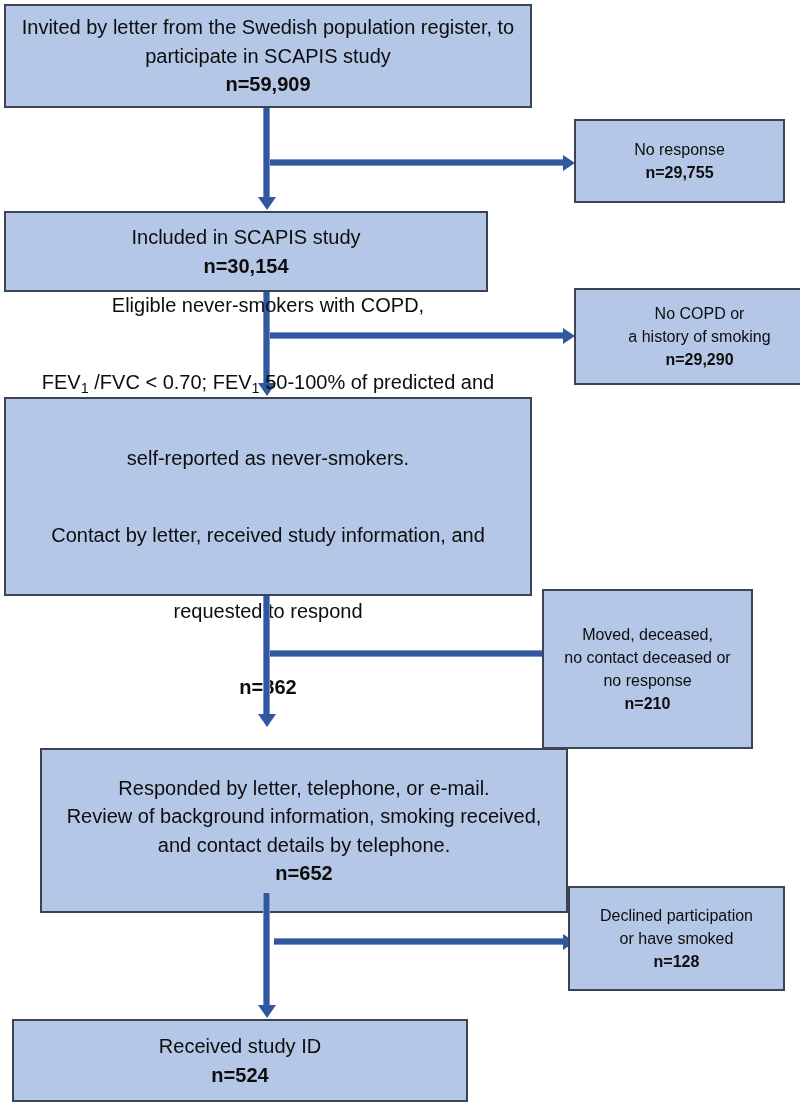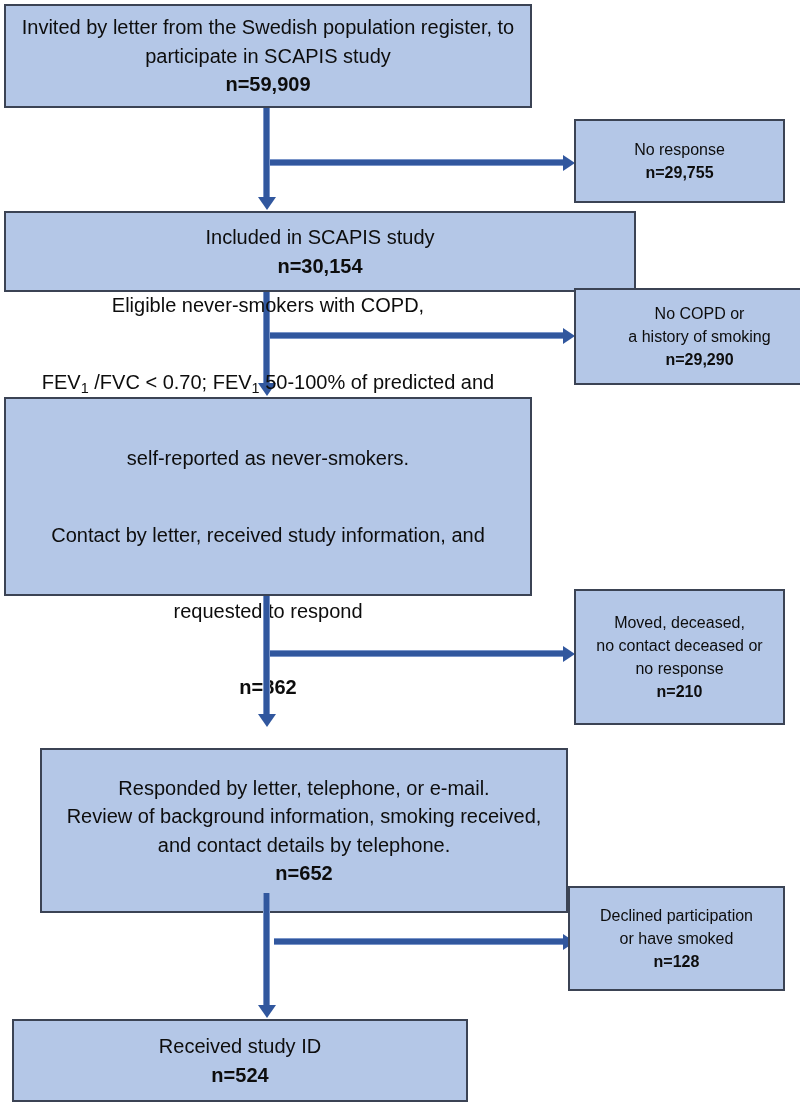--- a/index.html
+++ b/index.html
@@ -100,21 +100,21 @@
   <div class="arrow-down" style="left:257.5px; top:197px;"></div>
 
   <div class="hline" style="left:270px; top:159px; width:294px;"></div>
   <div class="arrow-right" style="left:563px; top:154.5px;"></div>
 
   <div class="node side-node" style="left:574px; top:119px; width:211px; height:84px;">
     <span class="line">No response</span>
     <span class="count">n=29,755</span>
   </div>
 
-  <div class="node" style="left:4px; top:211px; width:632px; height:81px;">
+  <div class="node" style="left:4px; top:211px; width:484px; height:81px;">
     <span class="line">Included in SCAPIS study</span>
     <span class="count">n=30,154</span>
   </div>
 
   <div class="vline" style="left:263px; top:292px; height:92px;"></div>
   <div class="arrow-down" style="left:257.5px; top:383px;"></div>
 
   <div class="hline" style="left:270px; top:332px; width:294px;"></div>
   <div class="arrow-right" style="left:563px; top:327.5px;"></div>
 
@@ -132,21 +132,21 @@
     <span class="line">requested to respond</span>
     <span class="count">n=862</span>
   </div>
 
   <div class="vline" style="left:263px; top:596px; height:119px;"></div>
   <div class="arrow-down" style="left:257.5px; top:714px;"></div>
 
   <div class="hline" style="left:270px; top:650px; width:294px;"></div>
   <div class="arrow-right" style="left:563px; top:645.5px;"></div>
 
-  <div class="node side-node" style="left:574px; top:589px; width:211px; height:136px;">
+  <div class="node side-node" style="left:542px; top:589px; width:211px; height:160px;">
     <span class="line">Moved, deceased,</span>
     <span class="line">no contact deceased or</span>
     <span class="line">no response</span>
     <span class="count">n=210</span>
   </div>
 
   <div class="node" style="left:4px; top:748px; width:528px; height:165px;margin-left:36px;">
     <span class="line">Responded by letter, telephone, or e-mail.</span>
     <span class="line">Review of background information, smoking received,</span>
     <span class="line">and contact details by telephone.</span>

